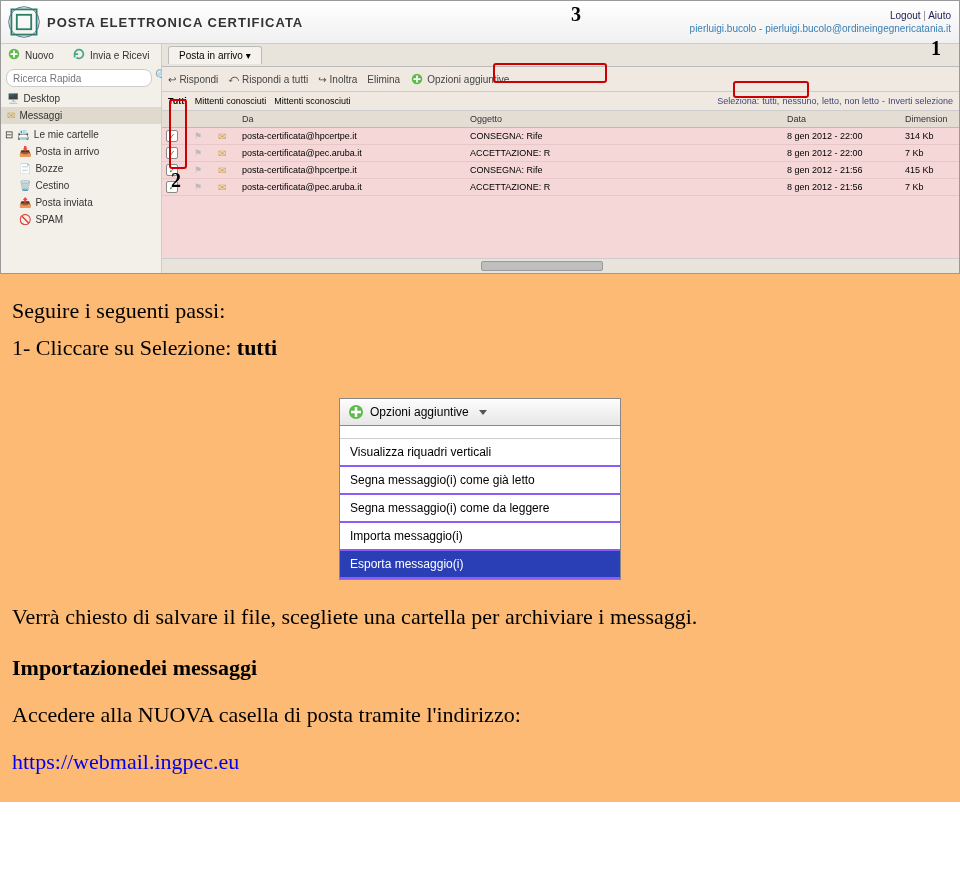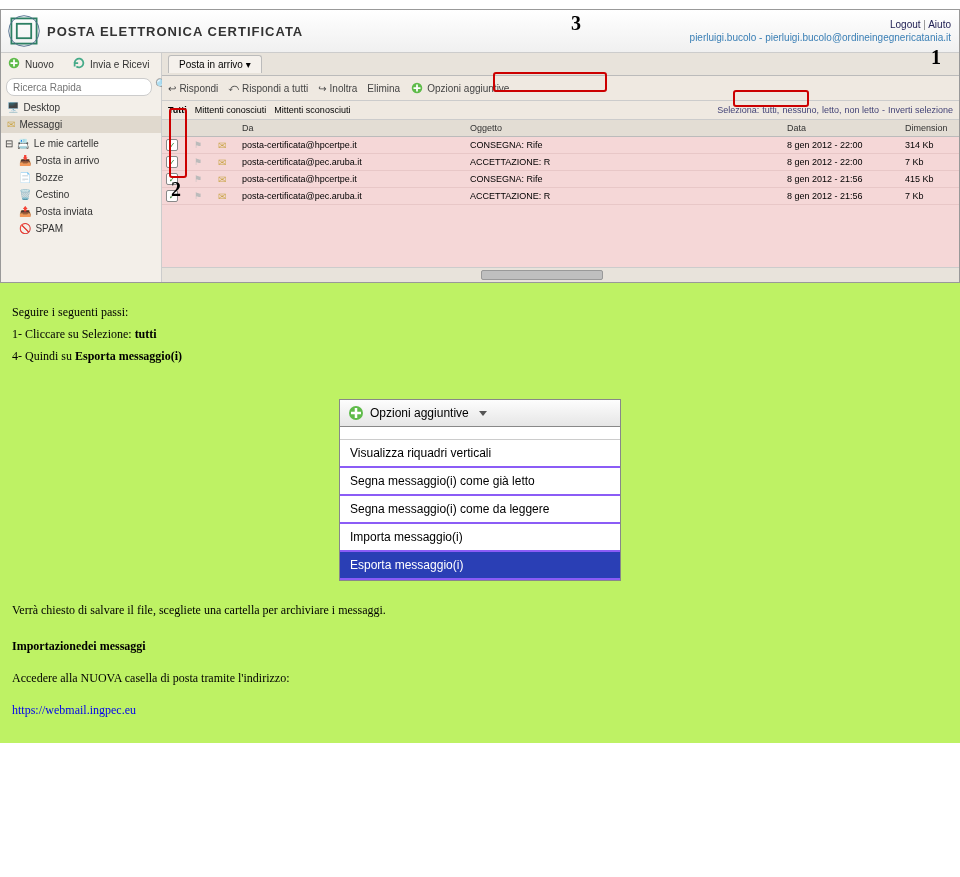--- a/index.html
+++ b/index.html
@@ -1,16 +1,16 @@
 <!DOCTYPE html>
 <html><head>
 <meta charset="utf-8">
 <style>
   body{margin:0;font-family:Arial,Helvetica,sans-serif;font-size:12px;background:#fff;}
-  .page{width:960px;margin:9px auto;background:#bef264;}
+  .page{width:960px;margin:0 auto;background:#fdba74;}
   .webmail{border:1px solid #999;background:#f5f1ec;position:relative;}
   .wm-top{display:flex;align-items:center;height:42px;border-bottom:1px solid #ccc;background:linear-gradient(#fff,#f0f0f0);}
   .wm-logo{width:46px;height:42px;display:flex;align-items:center;justify-content:center;}
   .wm-logo svg{width:36px;height:36px;}
   .wm-title{font-size:13px;font-weight:600;letter-spacing:1px;color:#333;}
   .wm-top-right{margin-left:auto;text-align:right;padding-right:8px;font-size:10px;line-height:1.3;}
   .wm-top-right a{color:#225;cursor:pointer;}
   .wm-user{color:#3a7fb5;font-size:10px;}
   .wm-body{display:flex;}
   .wm-sidebar{width:160px;border-right:1px solid #ccc;background:#f3efe9;}
@@ -32,21 +32,21 @@
   .grid-body{background:#f5d7d7;min-height:130px;font-size:9px;}
   .grid-row{display:flex;align-items:center;height:16px;border-bottom:1px solid #e8c7c7;}
   .grid-row>div{padding:0 4px;overflow:hidden;white-space:nowrap;}
   .chk{width:10px;height:10px;border:1px solid #888;background:#fff;display:inline-flex;align-items:center;justify-content:center;font-size:8px;color:#2a7a2a;border-radius:2px;}
   .env{color:#caa64a;font-size:10px;}
   .scroll-x{height:14px;background:#e8e3db;border-top:1px solid #ccc;position:relative;}
   .scroll-x::after{content:'';position:absolute;left:40%;top:2px;width:120px;height:8px;background:#bfbfbf;border:1px solid #999;border-radius:2px;}
   .annot{position:absolute;font-weight:bold;font-size:20px;color:#000;font-family:"Times New Roman",serif;}
   .box-red{position:absolute;border:2px solid #c00;border-radius:3px;}
   
-  .doc-text{font-family:"Times New Roman",serif;font-size:12px;line-height:1.5;padding:20px 12px;}
+  .doc-text{font-family:"Times New Roman",serif;font-size:22px;line-height:1.5;padding:20px 12px;}
   .doc-text p{margin:0 0 4px;}
   .doc-text strong{font-weight:bold;}
   .doc-text a{color:#0000EE;}
   
   .dropdown{width:280px;margin:10px auto 20px;border:1px solid #888;background:#fff;font-family:Arial;font-size:12px;}
   .dd-btn{display:flex;align-items:center;gap:6px;padding:5px 8px;background:linear-gradient(#fdfdfd,#e6e6e6);border-bottom:1px solid #888;}
   .dd-gap{height:12px;background:#fff;border-bottom:1px solid #ccc;}
   .dd-item{padding:6px 10px;border-bottom:2px solid #8b5cf6;cursor:pointer;}
   .dd-item.sel{background:#2a3fb5;color:#fff;}
   .plus-ico{width:16px;height:16px;}
@@ -238,21 +238,20 @@
     <div class="box-red" style="top:62px;left:492px;width:110px;height:16px"></div>
     <div class="annot" style="top:36px;right:18px">1</div>
     <div class="box-red" style="top:80px;right:150px;width:72px;height:13px"></div>
     <div class="box-red" style="top:98px;left:168px;width:14px;height:66px"></div>
     <div class="annot" style="top:168px;left:170px">2</div>
   </div>
 
   <div class="doc-text">
     <p>Seguire i seguenti passi:</p>
     <p><span>1- Cliccare su Selezione: </span><strong>tutti</strong></p>
-    <p><span>4- Quindi su </span><strong>Esporta messaggio(i)</strong></p>
   </div>
 
   <div class="dropdown">
     <div class="dd-btn">
       <svg class="plus-ico" viewBox="0 0 16 16">
           <circle cx="8" cy="8" r="7" fill="#5fbb4a"></circle>
           <path d="M8 3v10M3 8h10" stroke="#fff" stroke-width="2.5"></path>
         </svg>
       <span>Opzioni aggiuntive</span>
       <span class="tri"></span>

